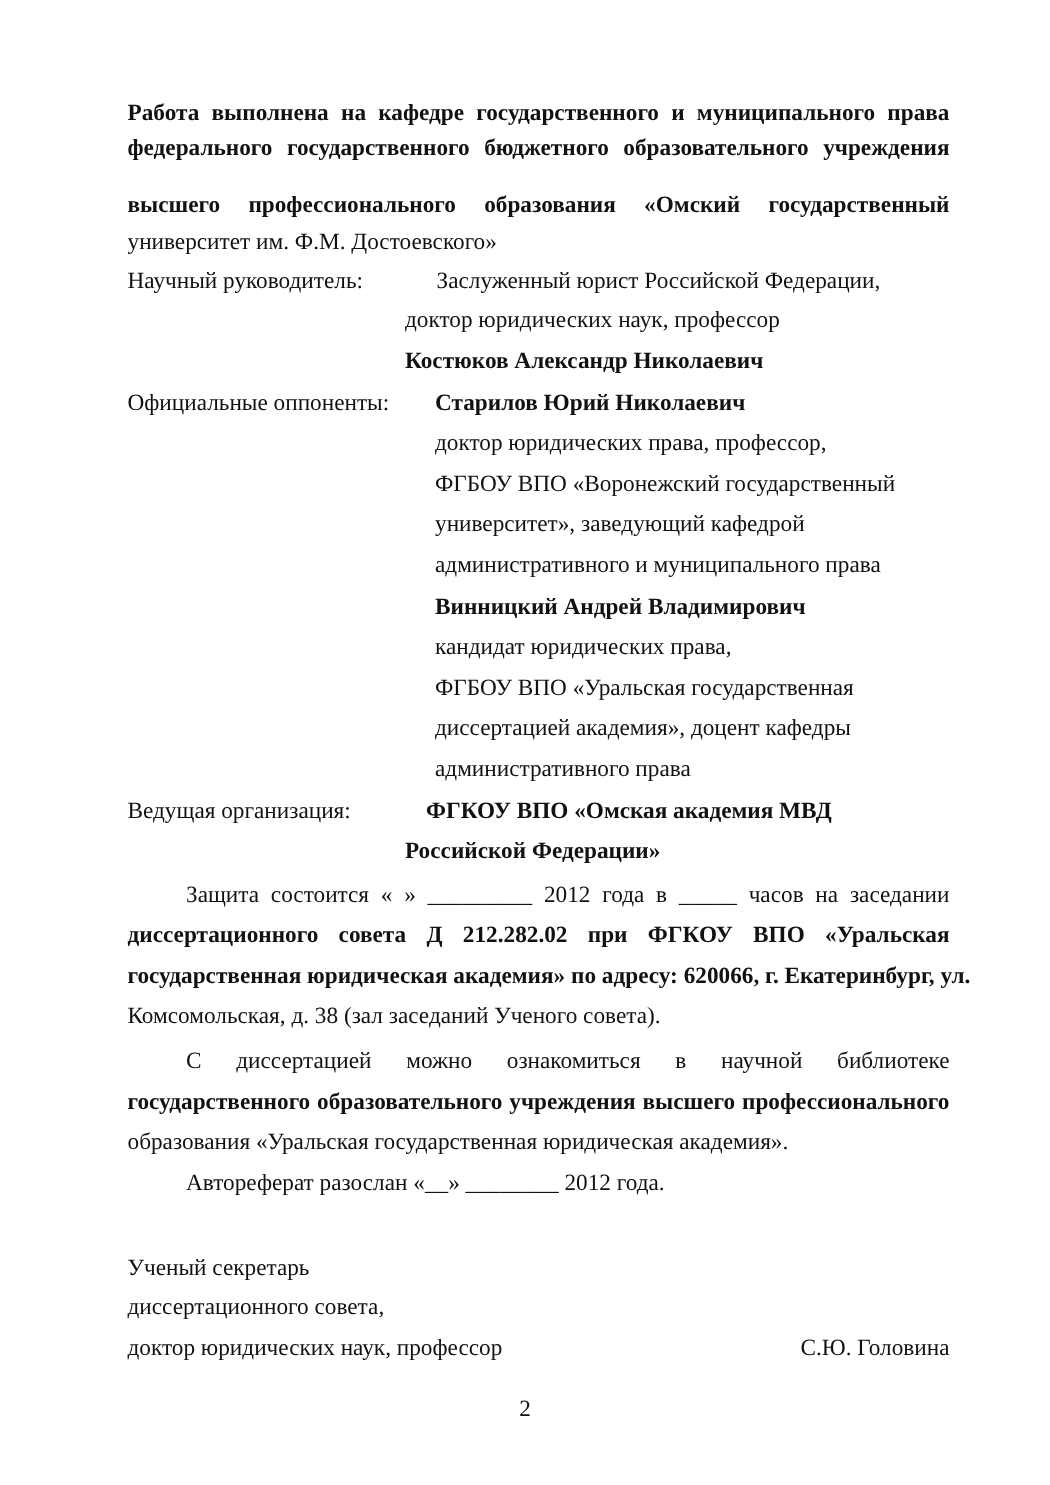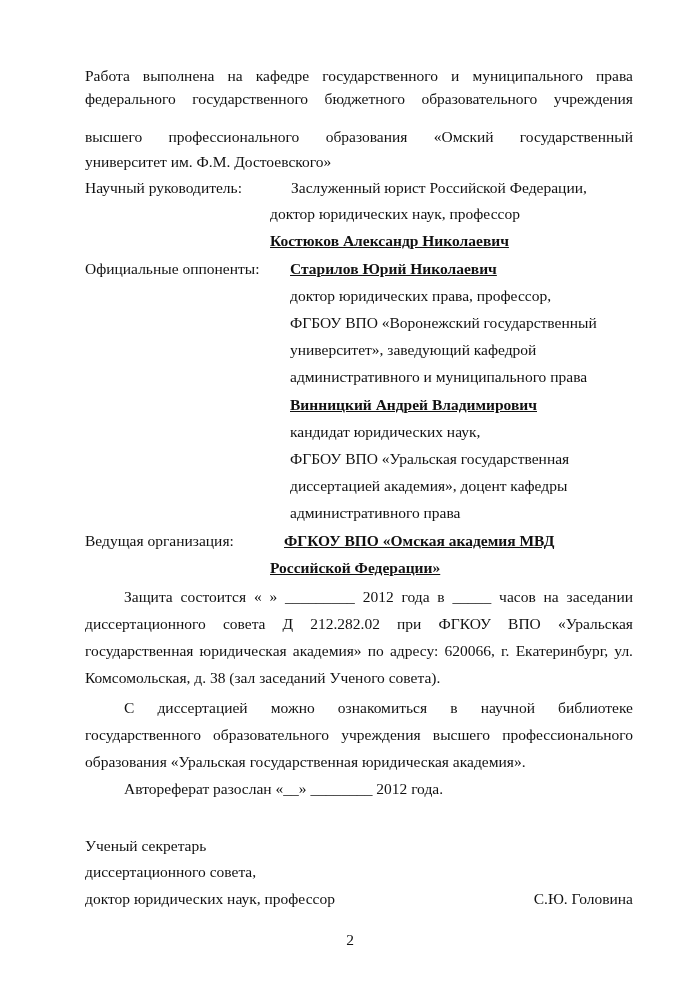--- a/index.html
+++ b/index.html
@@ -1,20 +1,20 @@
 <!DOCTYPE html>
 <html><head>
   <meta charset="utf-8">
   <style>
     html, body { margin: 0; padding: 0; background: #ffffff; }
     body { width: 700px; height: 990px; position: relative; overflow: hidden;
       font-family: "Liberation Serif", serif; color: #111; font-size: 15.5px; }
     .ln { position: absolute; white-space: nowrap; line-height: 20px; }
-    .j { left: 85px; width: 548px; text-align: justify; text-align-last: justify; }
-    .b { font-weight: bold; text-decoration: underline; }
+    .j { left: 85px; width: 548px; text-align: justify; text-align-last: justify; font-weight: bold; }
+    .b { font-weight: bold; }
   </style>
 </head>
 <body>
 
 <div>
 
   <div class="ln j" style="top:66px">Работа выполнена на кафедре государственного и муниципального права</div>
   <div class="ln j" style="top:89px">федерального государственного бюджетного образовательного учреждения</div>
   <div class="ln j" style="top:127px">высшего профессионального образования «Омский государственный</div>
   <div class="ln" style="top:152px;left:85px">университет им. Ф.М. Достоевского»</div>
@@ -25,21 +25,21 @@
   <div class="ln b" style="top:231px;left:270px">Костюков Александр Николаевич</div>
 
   <div class="ln" style="top:259px;left:85px">Официальные оппоненты:</div>
   <div class="ln b" style="top:259px;left:290px">Старилов Юрий Николаевич</div>
   <div class="ln" style="top:286px;left:290px">доктор юридических права, профессор,</div>
   <div class="ln" style="top:313px;left:290px">ФГБОУ ВПО «Воронежский государственный</div>
   <div class="ln" style="top:340px;left:290px">университет», заведующий кафедрой</div>
   <div class="ln" style="top:367px;left:290px">административного и муниципального права</div>
 
   <div class="ln b" style="top:395px;left:290px">Винницкий Андрей Владимирович</div>
-  <div class="ln" style="top:422px;left:290px">кандидат юридических наук,</div>
+  <div class="ln" style="top:422px;left:290px">кандидат юридических права,</div>
   <div class="ln" style="top:449px;left:290px">ФГБОУ ВПО «Уральская государственная</div>
   <div class="ln" style="top:476px;left:290px">диссертацией академия», доцент кафедры</div>
   <div class="ln" style="top:503px;left:290px">административного права</div>
 
   <div class="ln" style="top:531px;left:85px">Ведущая организация:</div>
   <div class="ln b" style="top:531px;left:284px">ФГКОУ ВПО «Омская академия МВД</div>
   <div class="ln b" style="top:558px;left:270px">Российской Федерации»</div>
 
   <div class="ln" style="top:587px;left:124px;width:509px;text-align:justify;text-align-last:justify">Защита состоится «   » _________ 2012 года в _____ часов на заседании</div>
   <div class="ln j" style="top:614px">диссертационного совета Д 212.282.02 при ФГКОУ ВПО «Уральская</div>

